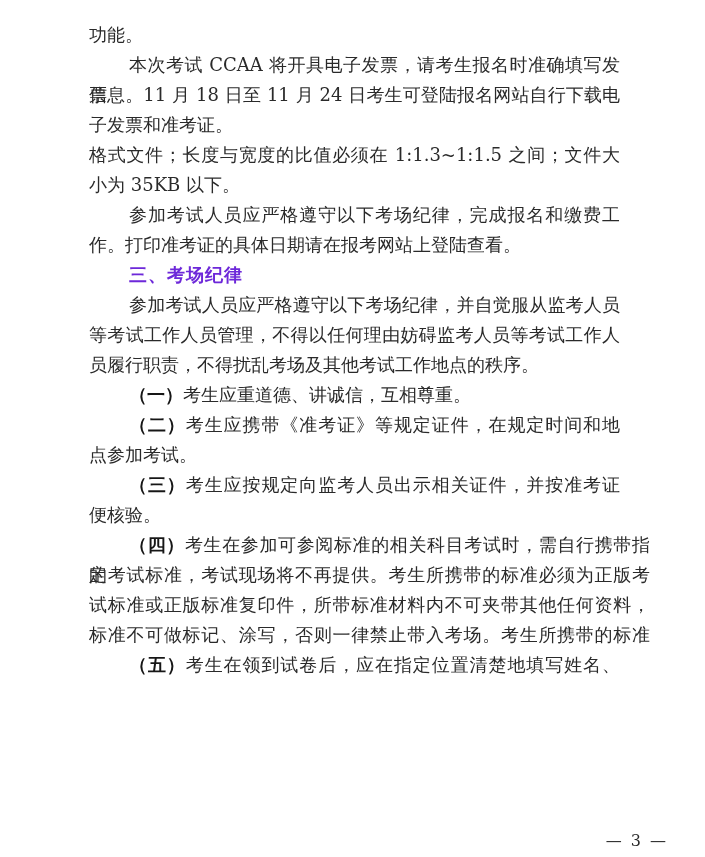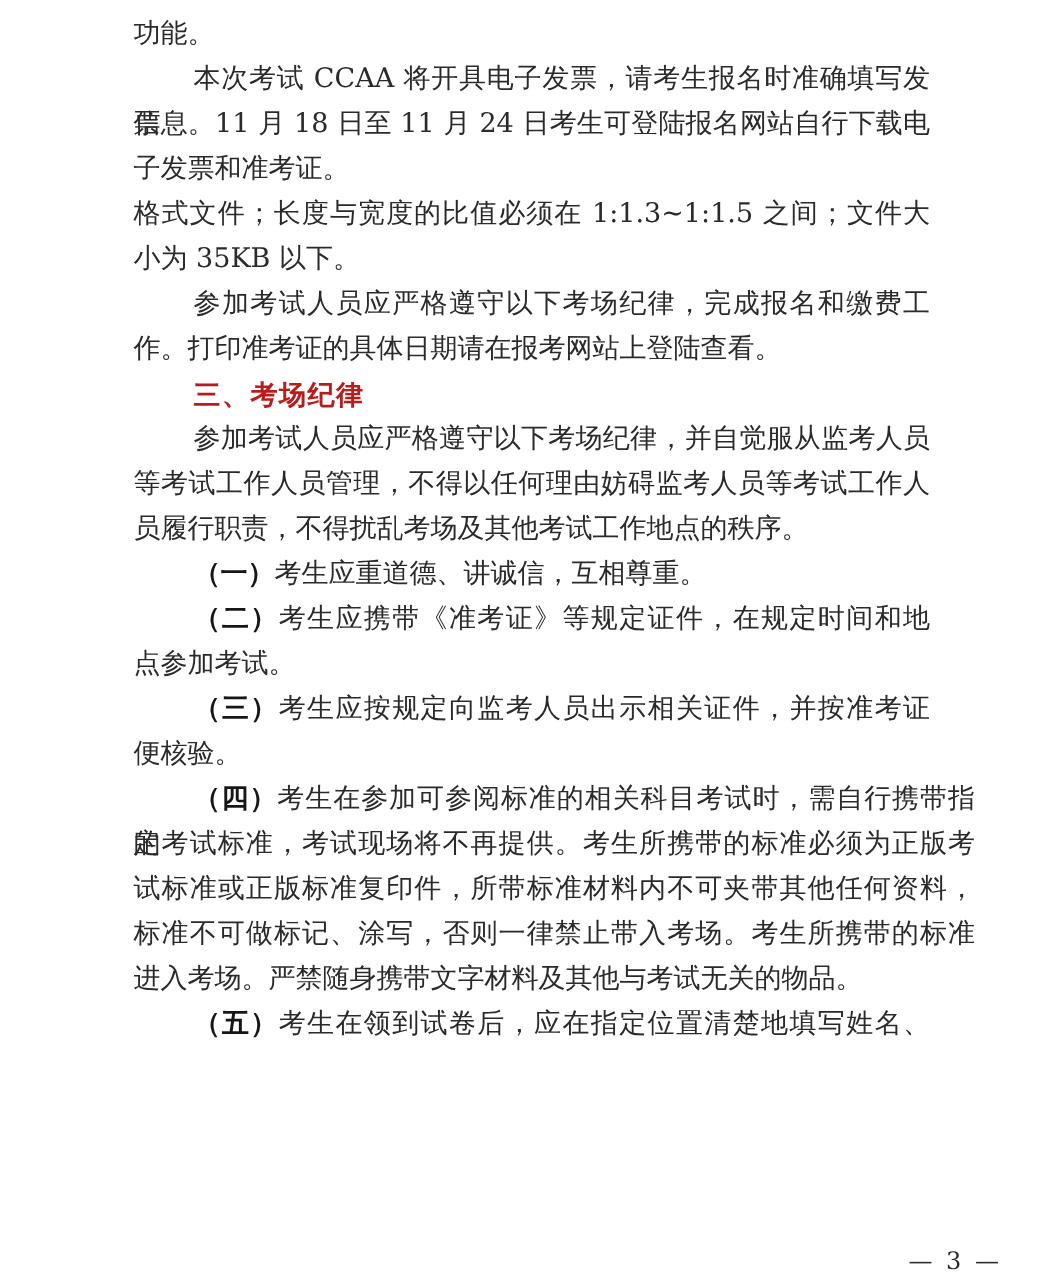--- a/index.html
+++ b/index.html
@@ -12,21 +12,21 @@
     width: 705px;
     height: 857px;
     background: #ffffff;
     overflow: hidden;
     font-family: "DejaVu Serif", "Liberation Serif", serif;
     color: #2a2a2a;
   }
   .doc-body {
     position: absolute;
     left: 89px;
-    top: 8px;
+    top: 20px;
   }
   .line {
     width: 531px;
     height: 30px;
     line-height: 30px;
     font-size: 18px;
     text-align: left;
     white-space: normal;
     overflow: visible;
   }
@@ -35,21 +35,21 @@
   }
   .line.indent {
     text-indent: 40px;
   }
   .line.justify {
     text-align: justify;
     text-align-last: justify;
   }
   .line.heading {
     font-weight: 700;
-    color: #b91c1c;
+    color: #6d28d9;
     font-family: "Liberation Sans", "DejaVu Sans", sans-serif;
     letter-spacing: 1px;
   }
   .prefix {
     font-weight: 700;
     color: #161616;
   }
   .footer {
     position: absolute;
     right: 37px;
@@ -79,17 +79,16 @@
       <div class="line"><span>员履行职责，不得扰乱考场及其他考试工作地点的秩序。</span></div>
       <div class="line indent"><span class="prefix">（一）</span><span>考生应重道德、讲诚信，互相尊重。</span></div>
       <div class="line indent justify"><span class="prefix">（二）</span><span>考生应携带《准考证》等规定证件，在规定时间和地</span></div>
       <div class="line"><span>点参加考试。</span></div>
       <div class="line indent justify"><span class="prefix">（三）</span><span>考生应按规定向监考人员出示相关证件，并按准考证</span></div>
       <div class="line"><span>便核验。</span></div>
       <div class="line indent justify wide"><span class="prefix">（四）</span><span>考生在参加可参阅标准的相关科目考试时，需自行携带指定</span></div>
       <div class="line justify wide"><span>的考试标准，考试现场将不再提供。考生所携带的标准必须为正版考</span></div>
       <div class="line justify wide"><span>试标准或正版标准复印件，所带标准材料内不可夹带其他任何资料，</span></div>
       <div class="line justify wide"><span>标准不可做标记、涂写，否则一律禁止带入考场。考生所携带的标准</span></div>
-      <div class="line"><span>进入考场。严禁随身携带文字材料及其他与考试无关的物品。</span></div>
       <div class="line indent justify"><span class="prefix">（五）</span><span>考生在领到试卷后，应在指定位置清楚地填写姓名、</span></div>
     </div>
   <div class="footer">— 3 —</div>
 </div>
 
 </body></html>

